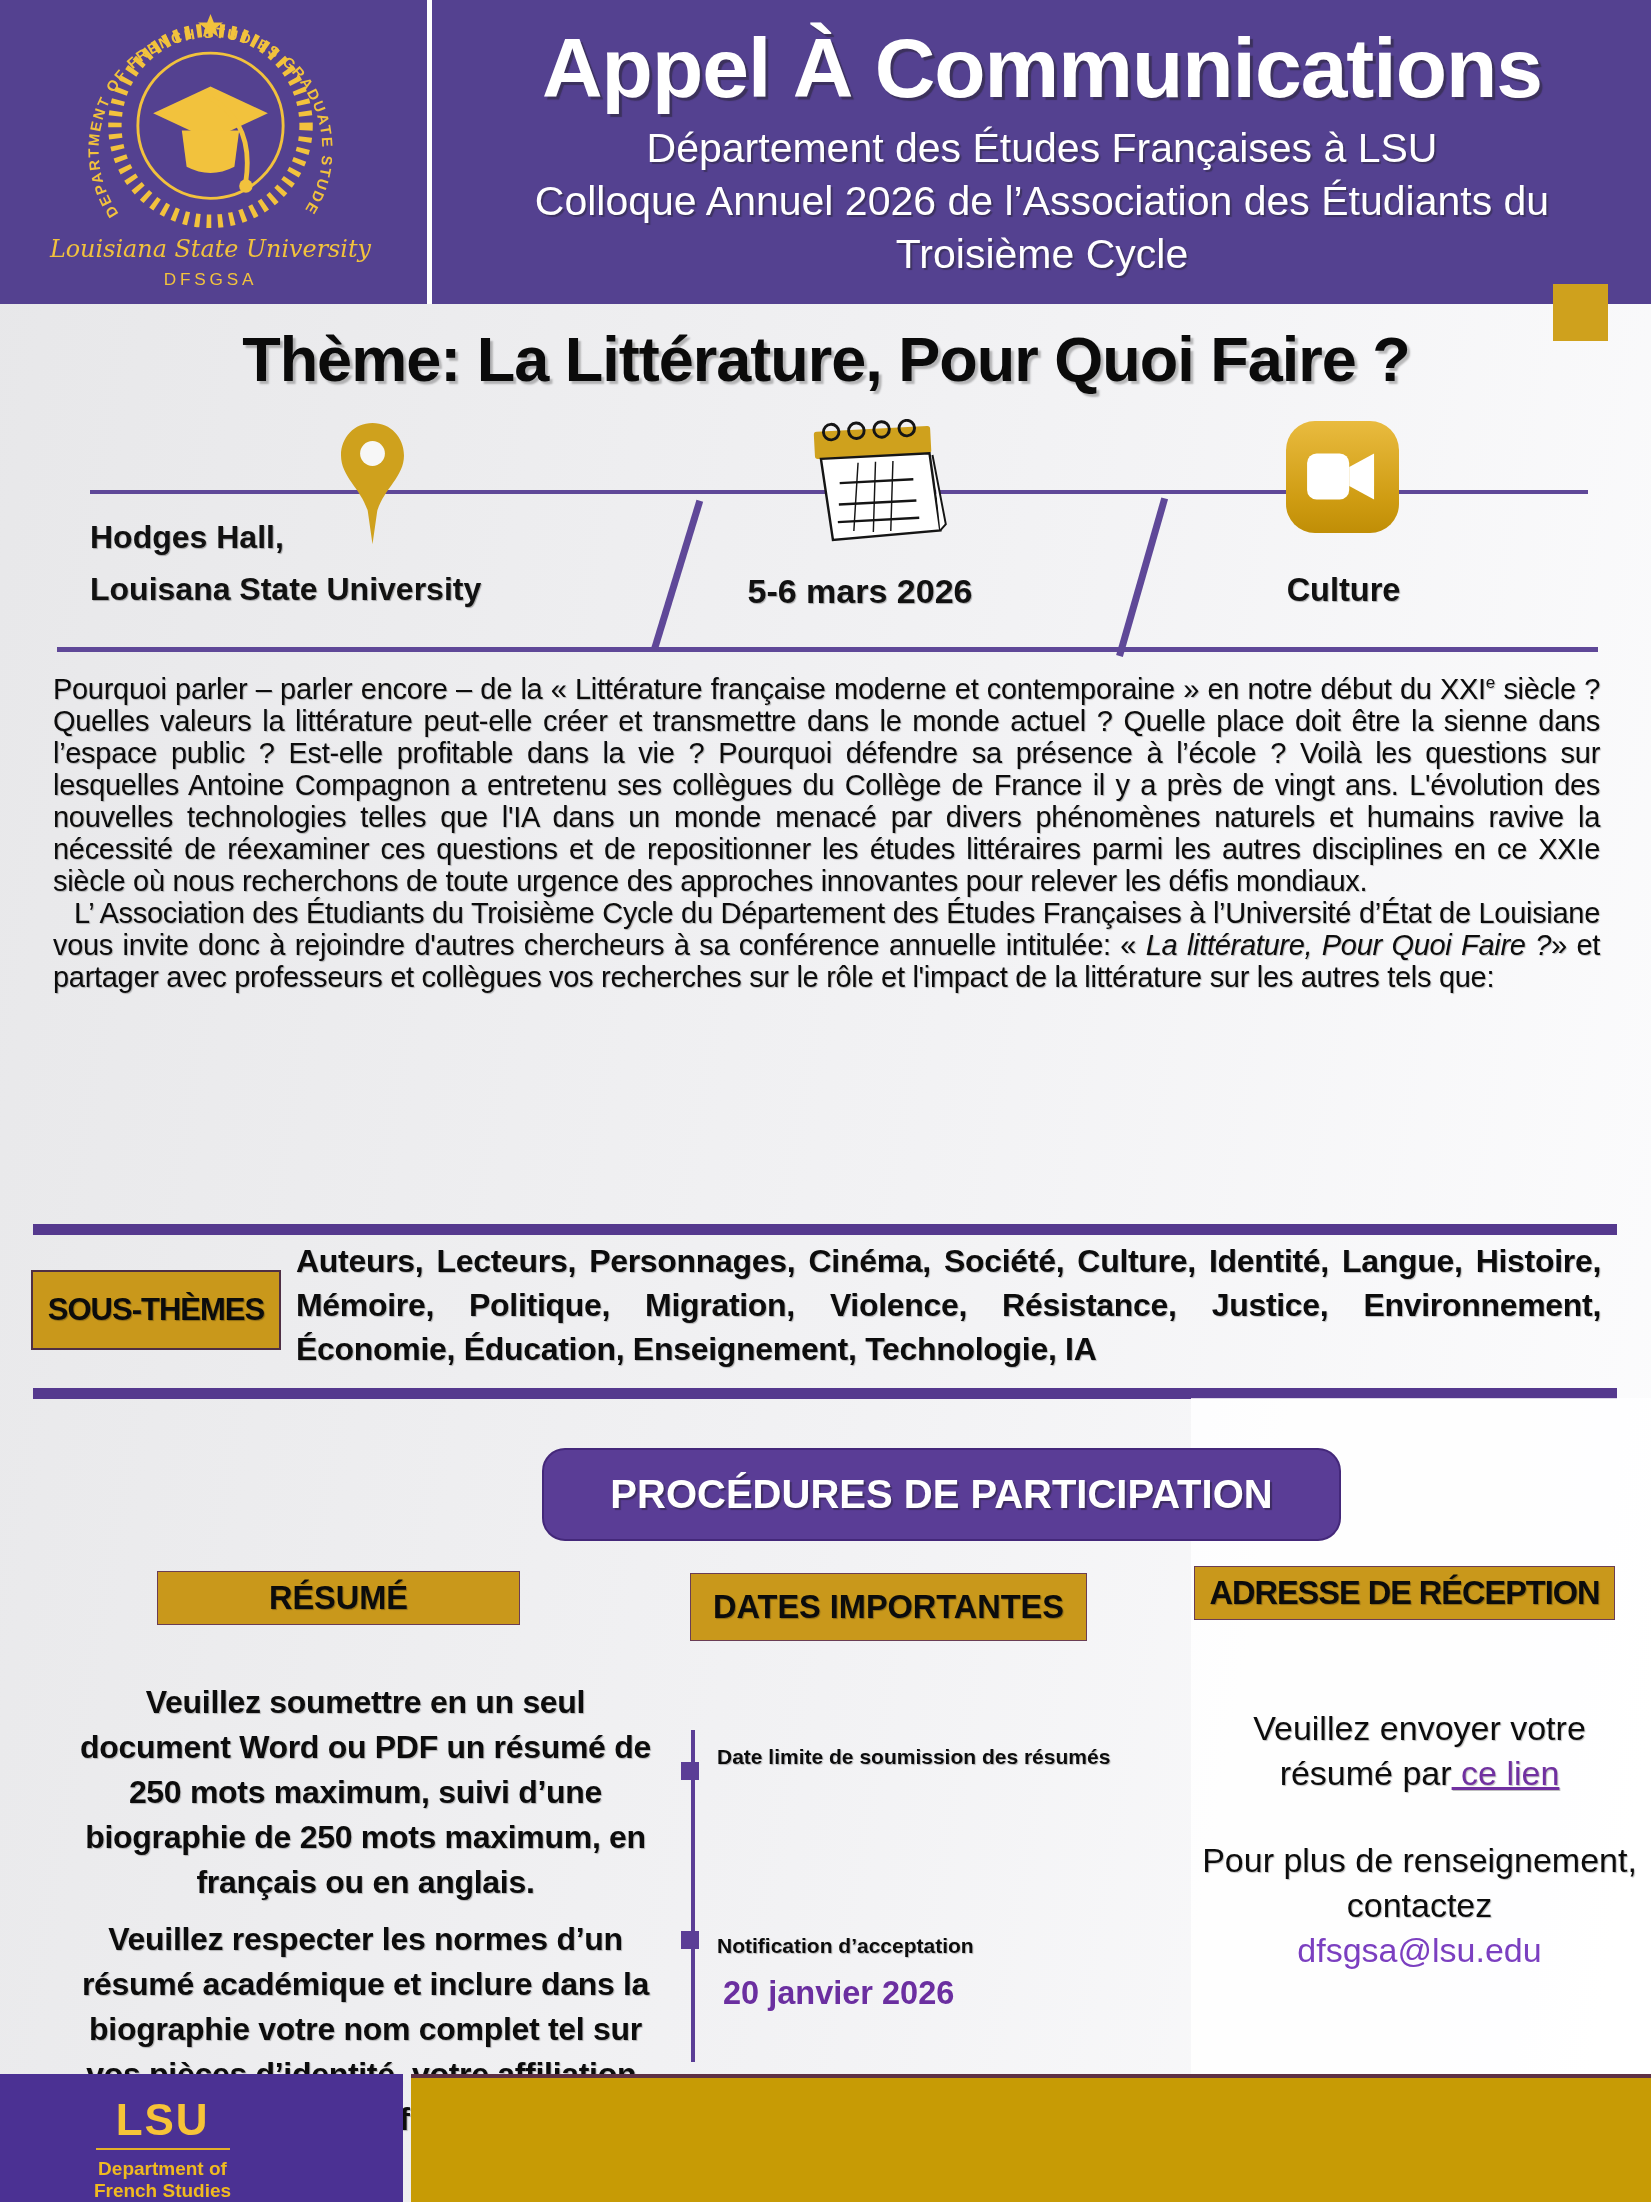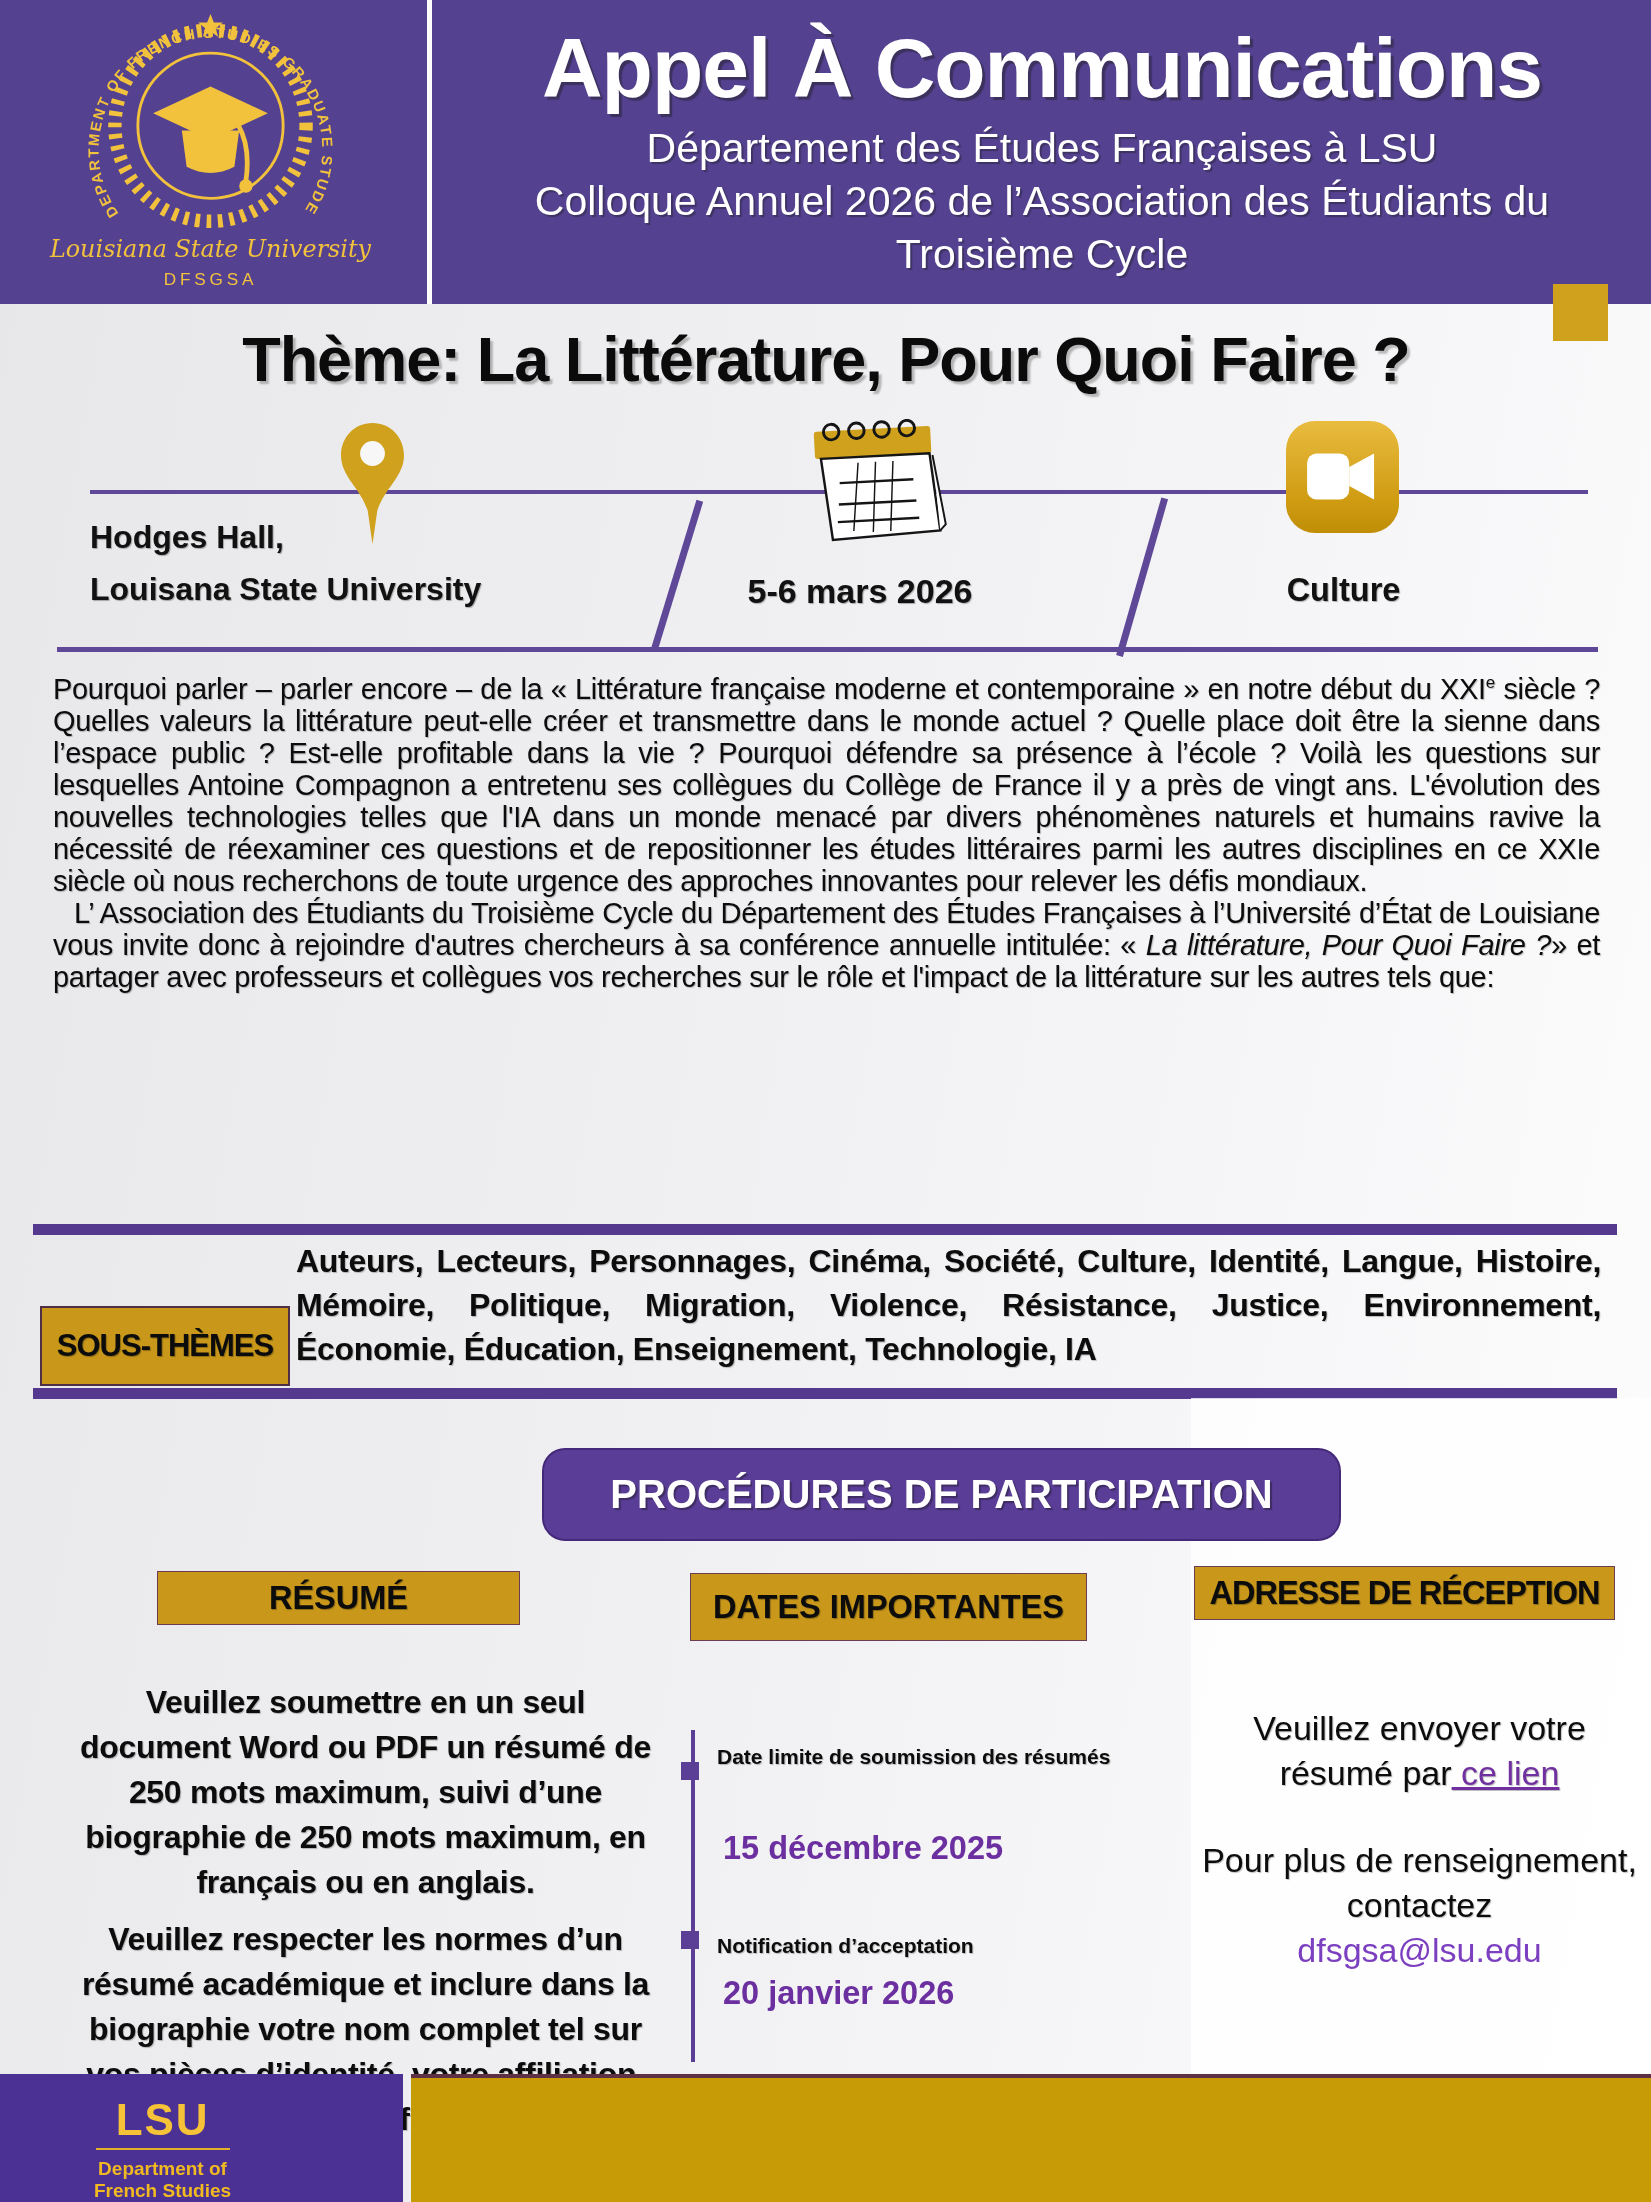--- a/index.html
+++ b/index.html
@@ -58,25 +58,25 @@
   #body-text p{margin:0;font-size:29px;line-height:32px;font-weight:normal;
     text-align:justify;letter-spacing:-0.3px;
     text-shadow:1px 1px 1px rgba(0,0,0,.25);}
   #body-text p.p2{text-indent:21px;}
   #body-text sup{font-size:17px;}
   .it{font-style:italic;}
 
   
   .hbar{left:33px;width:1584px;height:10.5px;background:#55398e;}
   #bar1{top:1224px;} #bar2{top:1388px;}
-  #subthemes-label{left:40px;top:1270px;width:250px;height:80px;
+  #subthemes-label{left:31px;top:1270px;width:250px;height:80px;
     background:#c9981b;border:2.9px solid #4f2f45;box-sizing:border-box;
     display:flex;align-items:center;justify-content:center;
     font-size:31px;font-weight:bold;color:#0c0c0c;letter-spacing:-1px;
-    text-shadow:1px 1px 1px rgba(0,0,0,.3);margin-top:36px;}
+    text-shadow:1px 1px 1px rgba(0,0,0,.3);}
   #subthemes-list{left:296px;top:1239px;width:1305px;font-size:32px;
     font-weight:bold;line-height:44px;text-align:justify;color:#0c0c0c;
     letter-spacing:-0.3px;text-shadow:1px 1px 1px rgba(0,0,0,.25);}
 
   
   #white-band{left:1191px;top:1398px;width:461px;height:676px;
     background:rgba(255,255,255,.8);}
   #proc-box{left:542px;top:1448px;width:799px;height:93px;background:#5a3d96;
     border:2.9px solid #44287a;border-radius:23px;box-sizing:border-box;
     display:flex;align-items:center;justify-content:center;
@@ -213,21 +213,20 @@
 
   <div class="abs" id="col1-text">
     <p>Veuillez soumettre en un seul document Word ou PDF un résumé de 250 mots maximum, suivi d’une biographie de 250 mots maximum, en français ou en anglais.</p>
     <p>Veuillez respecter  les normes d’un résumé académique et inclure dans la biographie votre nom complet tel sur vos pièces d’identité, votre affiliation, et votre courriel fonctionnel.</p>
   </div>
 
   <div class="abs" id="timeline-line"></div>
   <div class="abs tl-bullet" id="tl-b1"></div>
   <div class="abs tl-bullet" id="tl-b2"></div>
   <div class="abs d-label" id="d1-label">Date limite de soumission des résumés</div>
-  <div class="abs d-date" id="d1-date">15 décembre 2025</div>
   <div class="abs d-label" id="d2-label">Notification d’acceptation</div>
   <div class="abs d-date" id="d2-date">20 janvier 2026</div>
 
   <div class="abs" id="col3-text">
     <div><span>Veuillez envoyer votre résumé par</span><a id="adresse-link"> ce lien </a></div>
     <div class="gap"></div>
     <div>Pour plus de renseignement, contactez</div>
     <div id="adresse-email">dfsgsa@lsu.edu</div>
   </div>
 

